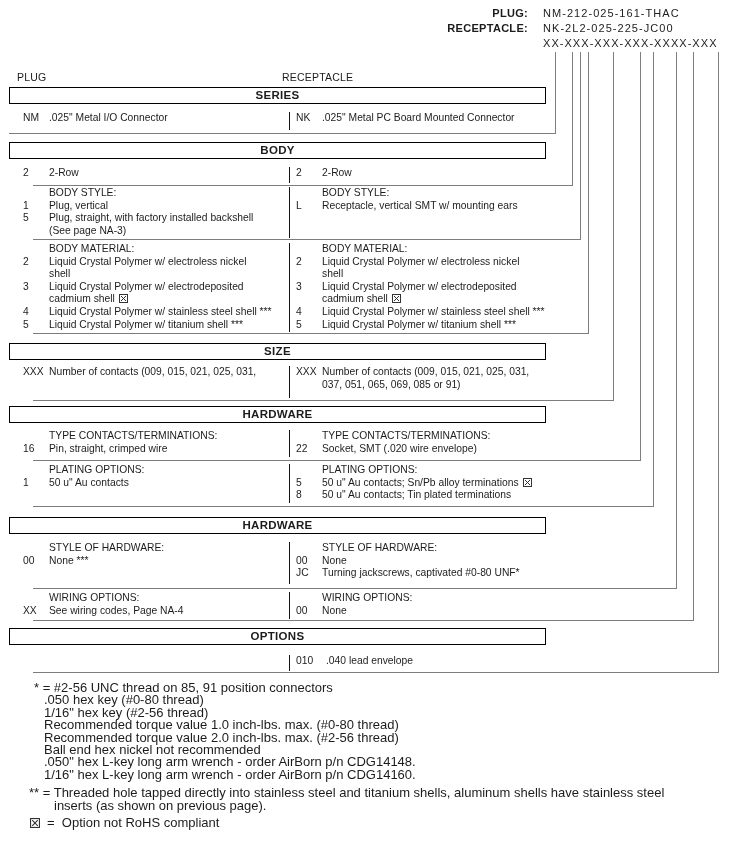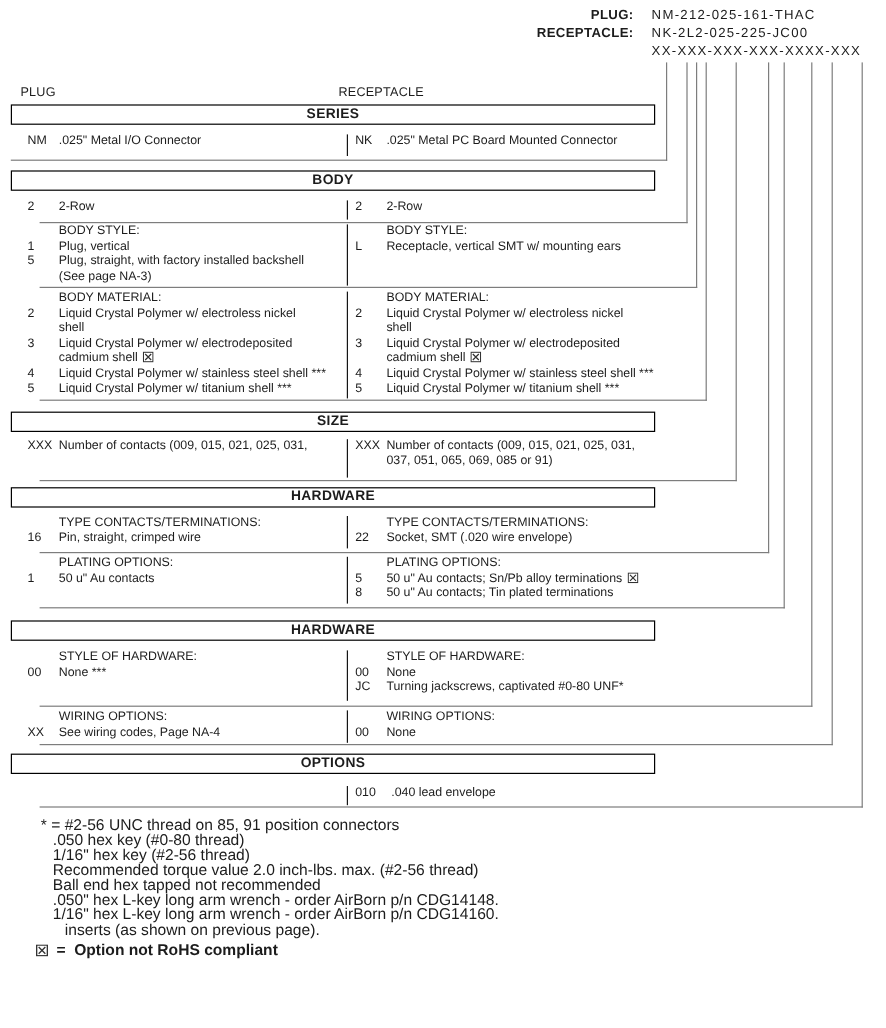--- a/index.html
+++ b/index.html
@@ -30,21 +30,21 @@
   
   .xb{display:inline-block;margin-left:4px;vertical-align:-1px;line-height:0;}
   
   .fn{position:absolute;left:0;top:682px;width:630px;font-size:13px;}
   .fn .row{line-height:12.4px;}
   .f0{margin-left:34px;}
   .f1{margin-left:44px;}
   .f2{margin-left:29px;margin-top:6px;}
   .f2c{margin-left:54px;}
   .f3{margin-left:26px;margin-top:2px;}
-  .f4{margin-left:30px;margin-top:5px;font-weight:bold;}
+  .f4{margin-left:30px;margin-top:5px;}
   .f4 .xb{margin-left:0;margin-right:7px;}
 </style>
 </head>
 <body>
 
 <div class="hlab" style="top:7px">PLUG:</div>
 <div class="hlab" style="top:22px">RECEPTACLE:</div>
 <div class="hval" style="top:7px">NM-212-025-161-THAC</div>
 <div class="hval" style="top:22px">NK-2L2-025-225-JC00</div>
 <div class="hval" style="top:37px">XX-XXX-XXX-XXX-XXXX-XXX</div>
@@ -201,22 +201,24 @@
   <div class="col cl"></div>
   <div class="col cr">
     <div class="row"><span class="code" style="width:30px">010</span><span>.040 lead envelope</span></div>
   </div>
 </div>
 
 <div class="fn">
   <div class="row f0">* = #2-56 UNC thread on 85, 91 position connectors</div>
   <div class="row f1">.050 hex key (#0-80 thread)</div>
   <div class="row f1">1/16" hex key (#2-56 thread)</div>
+  <div class="row f1">Recommended torque value 1.0 inch-lbs. max. (#0-80 thread)</div>
   <div class="row f1">Recommended torque value 2.0 inch-lbs. max. (#2-56 thread)</div>
-  <div class="row f1">Ball end hex tapped not recommended</div>
+  <div class="row f1">Ball end hex nickel not recommended</div>
   <div class="row f1">.050" hex L-key long arm wrench - order AirBorn p/n CDG14148.</div>
   <div class="row f1">1/16" hex L-key long arm wrench - order AirBorn p/n CDG14160.</div>
+  <div class="row f2">** = Threaded hole tapped directly into stainless steel and titanium shells, aluminum shells have stainless steel</div>
   <div class="row f2c">inserts (as shown on previous page).</div>
   <div class="row f4"><span class="xb"><svg width="10" height="10" viewBox="0 0 9 9">
           <rect x="0.5" y="0.5" width="8" height="8" fill="none" stroke="#333" stroke-width="1"></rect>
           <path d="M2 2 L7 7 M7 2 L2 7" stroke="#333" stroke-width="1" fill="none"></path>
         </svg></span><span>=  Option not RoHS compliant</span></div>
 </div>
 
 </body></html>

